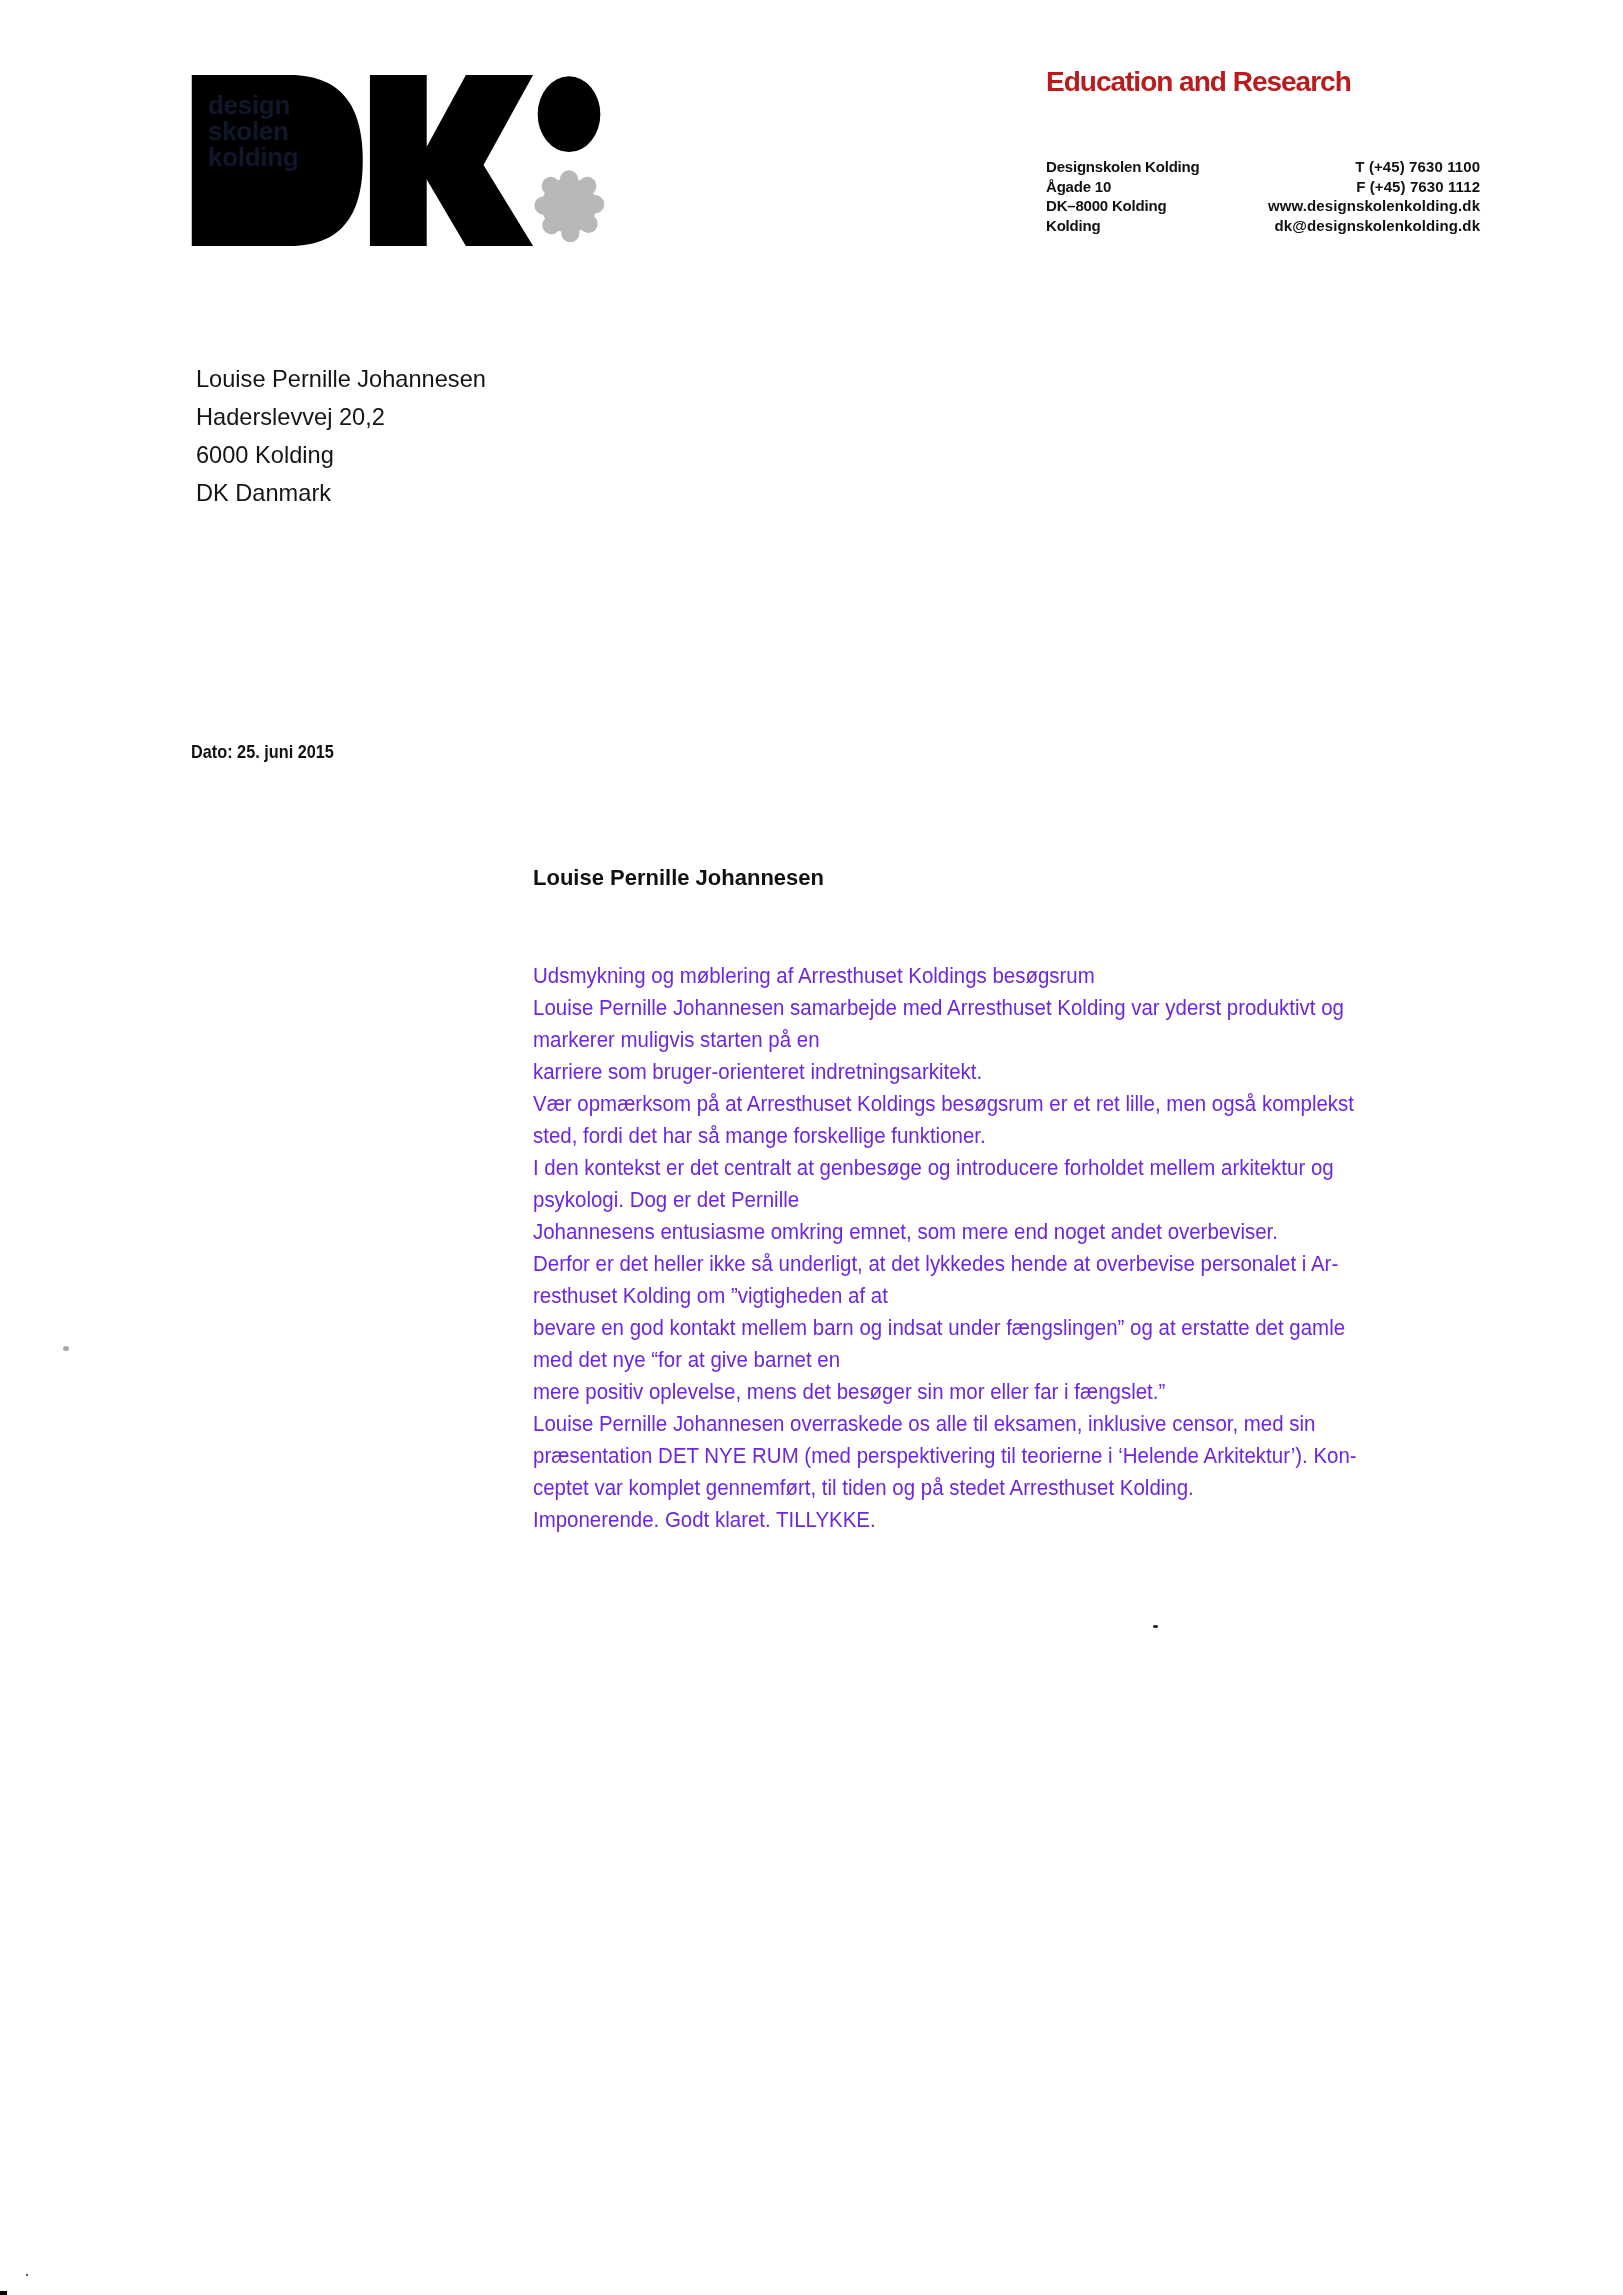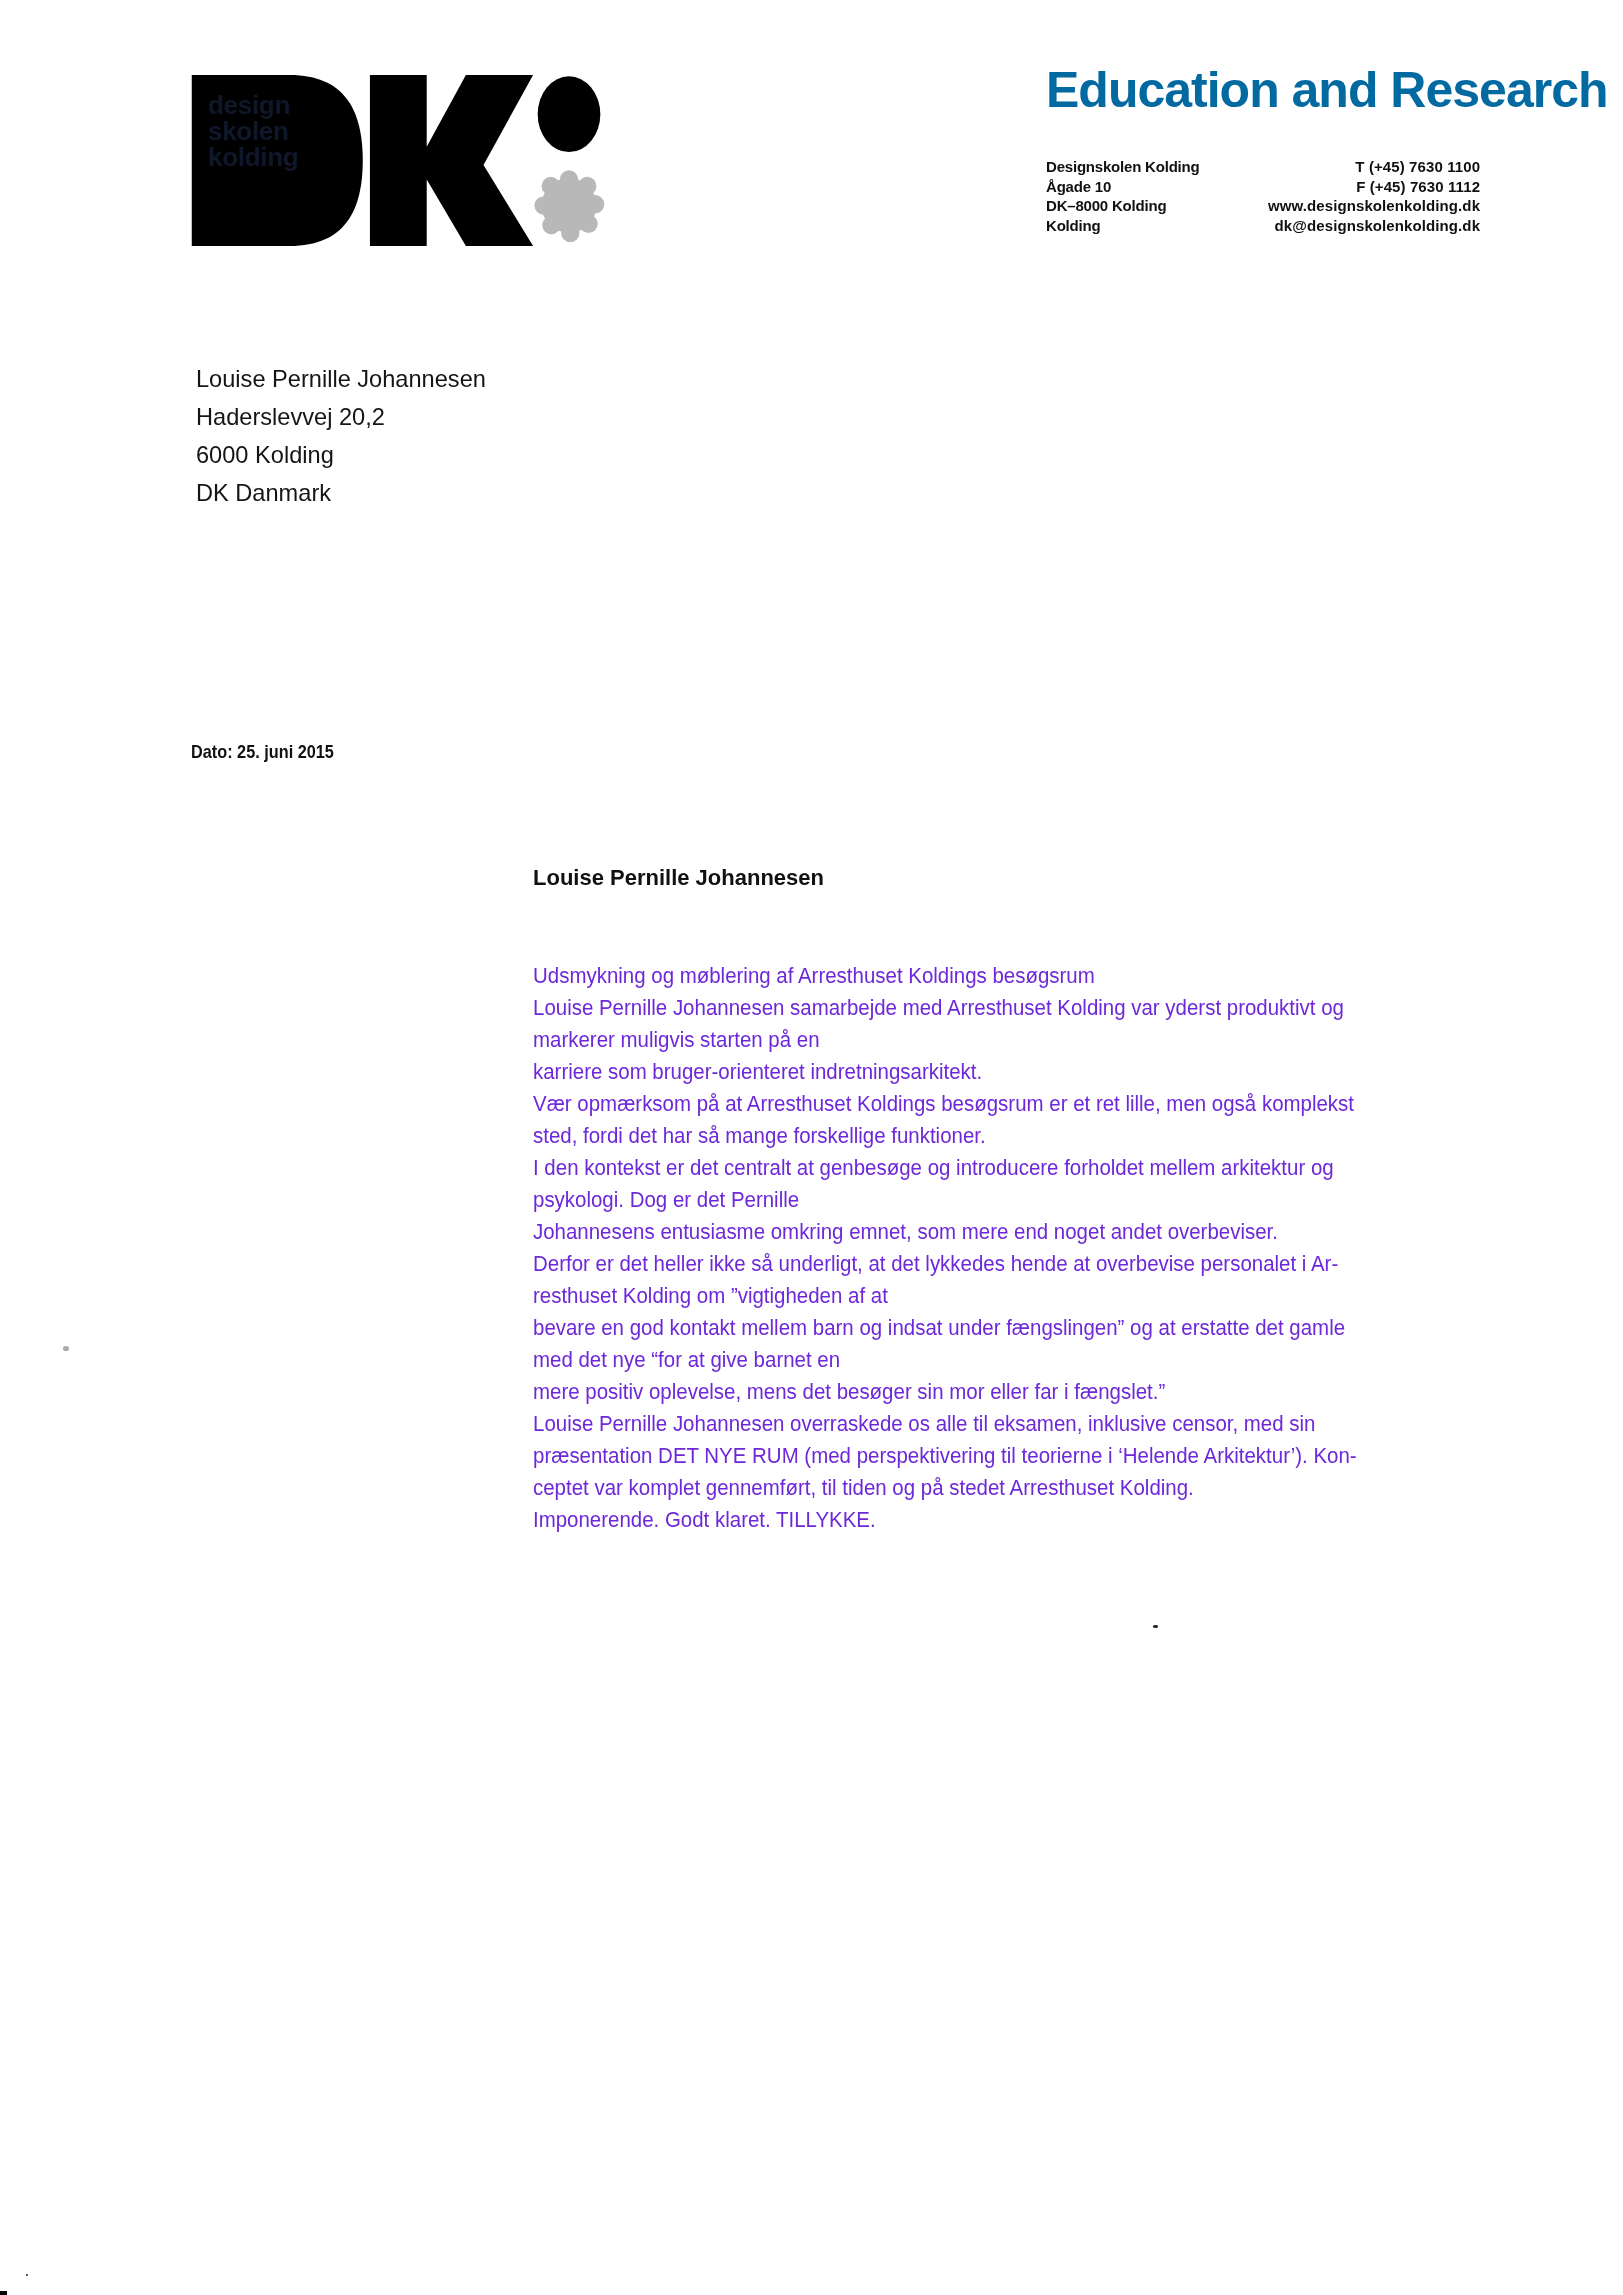--- a/index.html
+++ b/index.html
@@ -31,26 +31,26 @@
     font-size: 26px;
     line-height: 26px;
     letter-spacing: -0.3px;
   }
   .logo-text div { white-space: nowrap; }
 
   
   .tagline {
     position: absolute;
     left: 1046px;
-    top: 70px;
-    font-family: "Liberation Sans", sans-serif;
-    font-weight: bold;
-    font-size: 50px;
+    top: 61px;
+    font-family: "Liberation Sans", sans-serif;
+    font-weight: bold;
+    font-size: 28px;
     line-height: 41px;
-    color: #0369a1;
+    color: #b91c1c;
     letter-spacing: -1px;
     white-space: nowrap;
   }
   .contact-col {
     position: absolute;
     top: 157px;
     font-family: "Liberation Sans", sans-serif;
     font-weight: bold;
     font-size: 15px;
     line-height: 19.6px;

